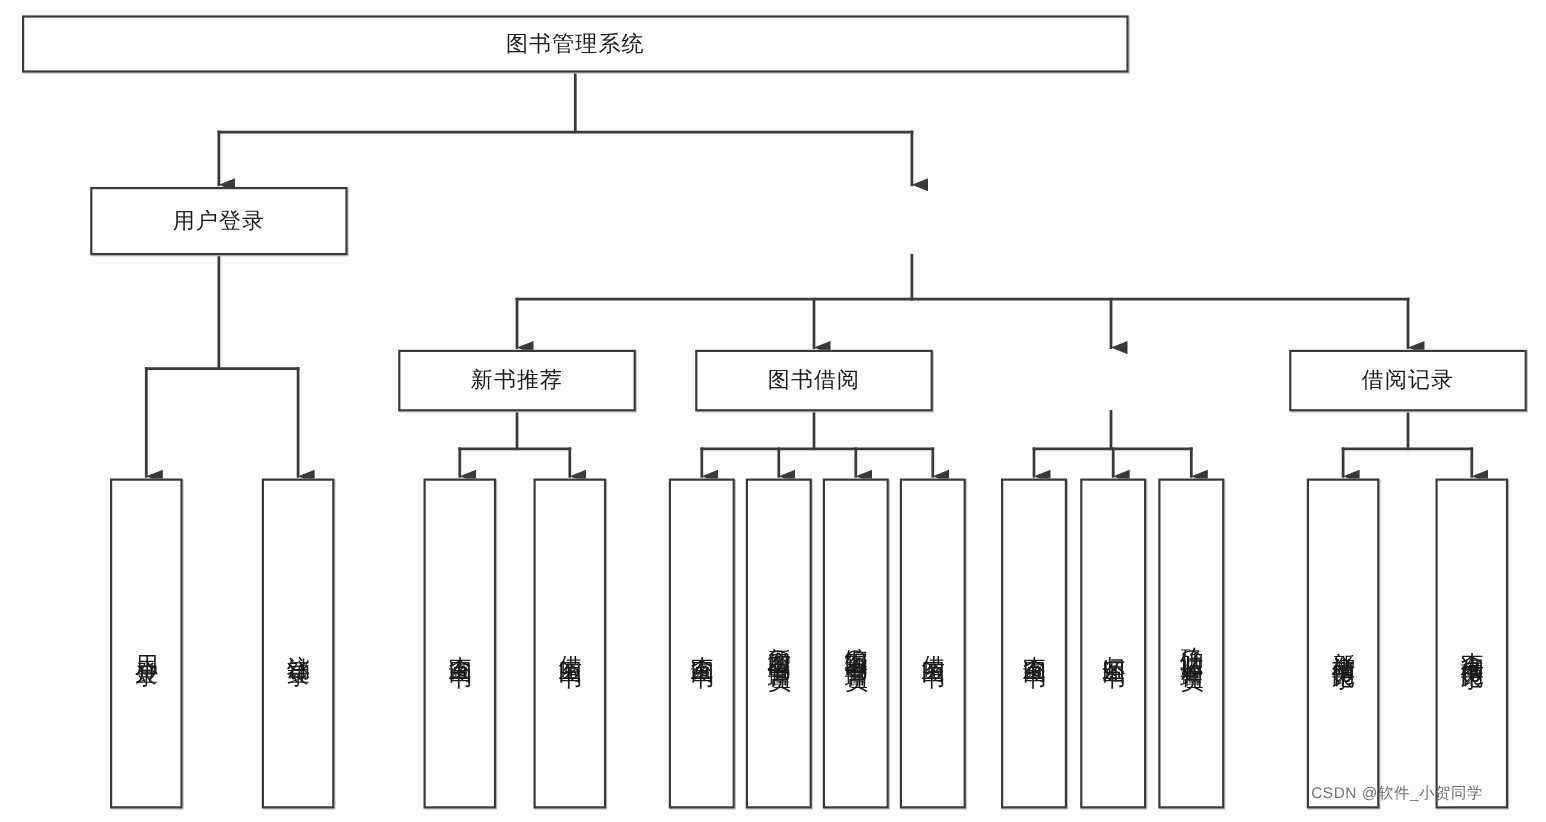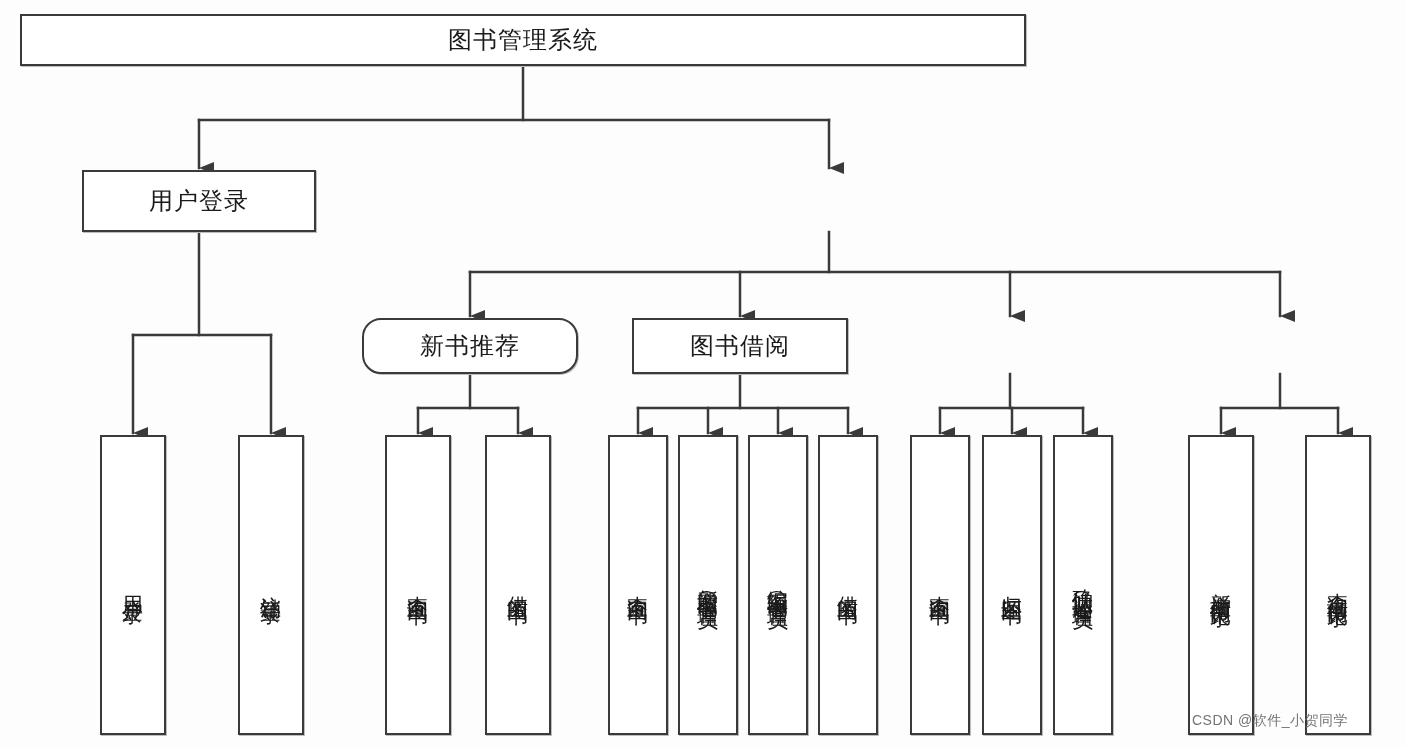--- a/index.html
+++ b/index.html
@@ -32,21 +32,21 @@
     background: #ffffff;
     border: 2.5px solid #3a3a3a;
     box-shadow: 1px 1px 0 #bdbdbd;
   }
   .node-h {
     display: flex;
     align-items: center;
     justify-content: center;
   }
   .node-h .node-label {
-    font-size: 24px;
+    font-size: 20px;
     color: #1a1a1a;
     letter-spacing: 1px;
     white-space: nowrap;
     line-height: 1;
   }
   .node-v {
     display: flex;
     align-items: center;
     justify-content: center;
     overflow: hidden;
@@ -139,26 +139,29 @@
   </svg>
 
   <div class="node-box node-h" style="left:20px; top:14px; width:1006px; height:52px;">
     <span class="node-label">图书管理系统</span>
   </div>
 
   <div class="node-box node-h" style="left:82px; top:170px; width:234px; height:62px;">
     <span class="node-label">用户登录</span>
   </div>
 
-  <div class="node-box node-h" style="left:362px; top:318px; width:216px; height:56px;border-radius:19px;">
+  <div class="node-box node-h" style="left:362px; top:318px; width:216px; height:56px;">
     <span class="node-label">新书推荐</span>
   </div>
   <div class="node-box node-h" style="left:632px; top:318px; width:216px; height:56px;">
     <span class="node-label">图书借阅</span>
   </div>
+  <div class="node-box node-h" style="left:1172px; top:318px; width:216px; height:56px;">
+    <span class="node-label">借阅记录</span>
+  </div>
 
   <div class="node-box node-v" style="left:100px; top:435px; width:66px; height:300px;">
     <span class="node-label">用户登录</span>
   </div>
   <div class="node-box node-v" style="left:238px; top:435px; width:66px; height:300px;">
     <span class="node-label">注销登录</span>
   </div>
 
   <div class="node-box node-v" style="left:385px; top:435px; width:66px; height:300px;">
     <span class="node-label">查询图书</span>

